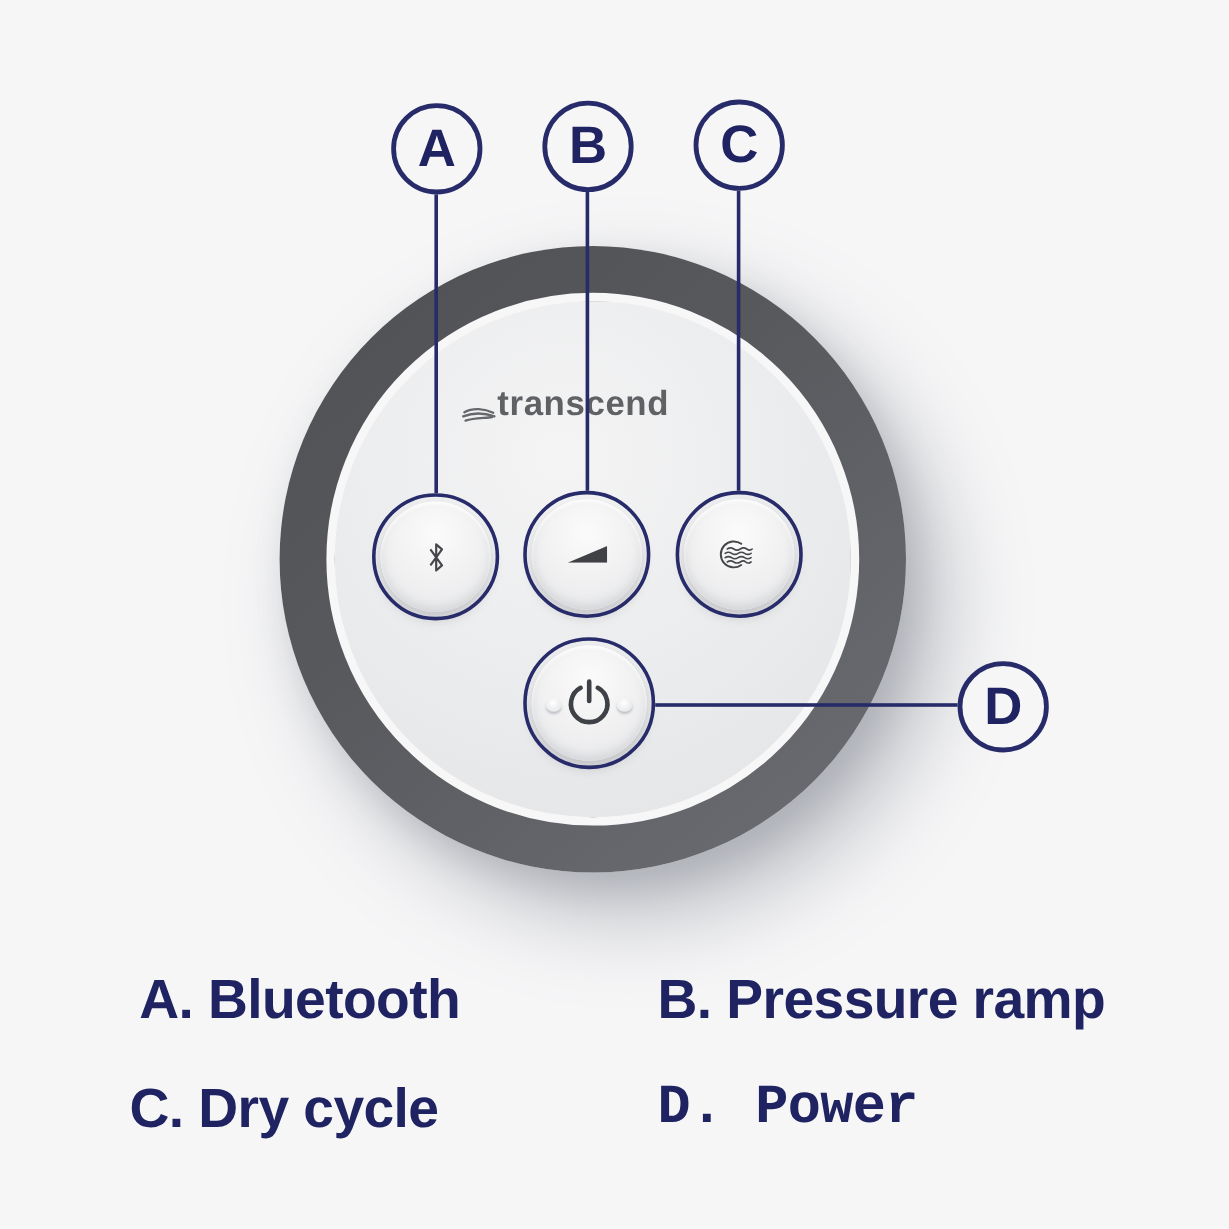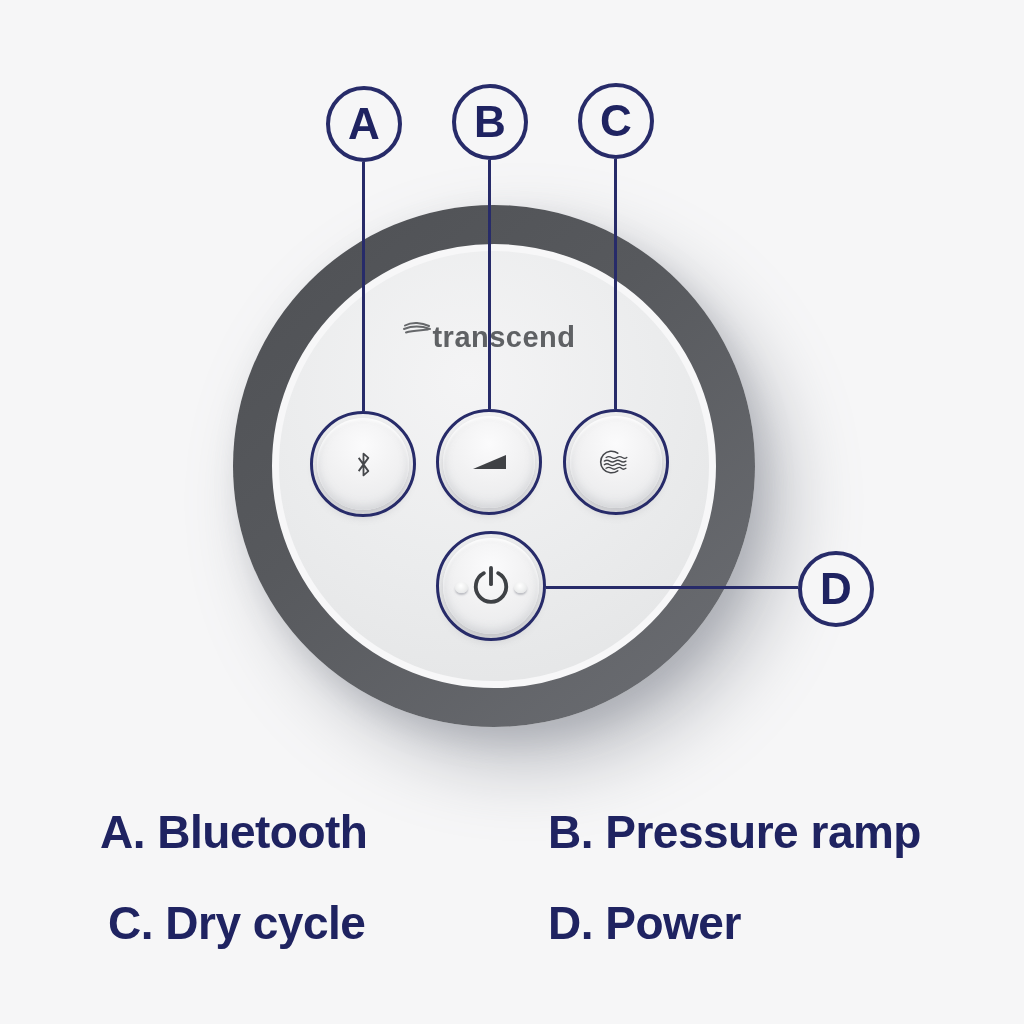--- a/index.html
+++ b/index.html
@@ -13,22 +13,22 @@
     position:absolute;left:233px;top:205px;width:522px;height:522px;border-radius:50%;
     background:linear-gradient(140deg,#4f5155 5%,#57595d 42%,#6b6d72 95%);
     box-shadow:30px 36px 72px rgba(124,127,138,.48), 10px 14px 28px rgba(124,127,138,.25);
   }
   .device-face{
     position:absolute;left:272px;top:244px;width:444px;height:444px;border-radius:50%;
     box-sizing:border-box;border:7px solid #f7f7f8;
     background:radial-gradient(circle at 44% 30%,#f4f4f5 0%,#ebeced 50%,#e2e3e4 100%);
   }
   .brand{
-    position:absolute;left:399px;top:320px;width:180px;height:34px;
-    display:flex;align-items:flex-start;justify-content:center;gap:0;
+    position:absolute;left:381px;top:320px;width:180px;height:34px;
+    display:flex;align-items:flex-end;justify-content:center;gap:0;
   }
   .brand-text{
     font-size:29px;font-weight:bold;color:var(--logo,#5f6164);
     letter-spacing:.5px;line-height:34px;
   }
   
   .btn{
     position:absolute;border-radius:50%;
     background:radial-gradient(circle at 50% 30%,#fbfbfc 0%,#f1f1f2 48%,#e6e7e9 100%);
     box-shadow:0 6px 10px rgba(108,110,120,.30),
@@ -69,24 +69,24 @@
   }
   .callout-a{left:326px;top:86px;}
   .callout-b{left:452px;top:84px;}
   .callout-c{left:578px;top:83px;}
   .callout-d{left:798px;top:551px;}
   
   .legend-item{
     position:absolute;font-size:46px;font-weight:600;line-height:52px;
     color:var(--navy-text,#1f2361);letter-spacing:-0.5px;white-space:nowrap;
   }
-  .legend-a{left:100px;top:806px;}
+  .legend-a{left:116px;top:806px;}
   .legend-b{left:548px;top:806px;}
   .legend-c{left:108px;top:897px;}
-  .legend-d{left:548px;top:897px;}
+  .legend-d{left:548px;top:897px;font-family:Liberation Mono, monospace;}
 </style>
 </head>
 <body>
 
 <div class="stage">
 
   <div class="device-outer"></div>
   <div class="device-face"></div>
 
   <div class="brand">

